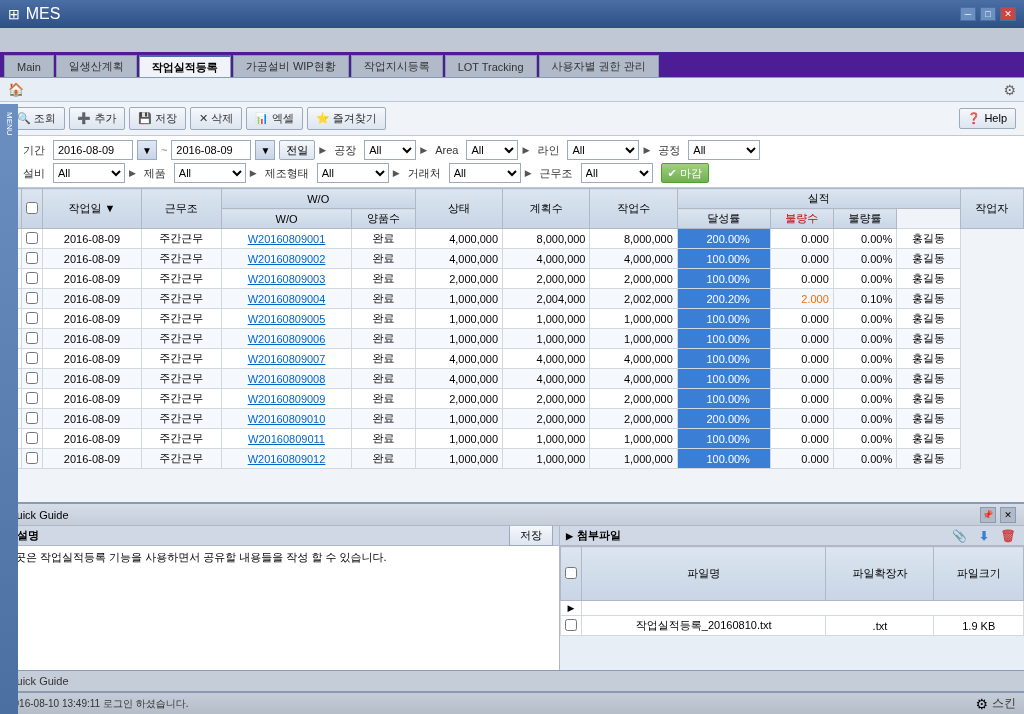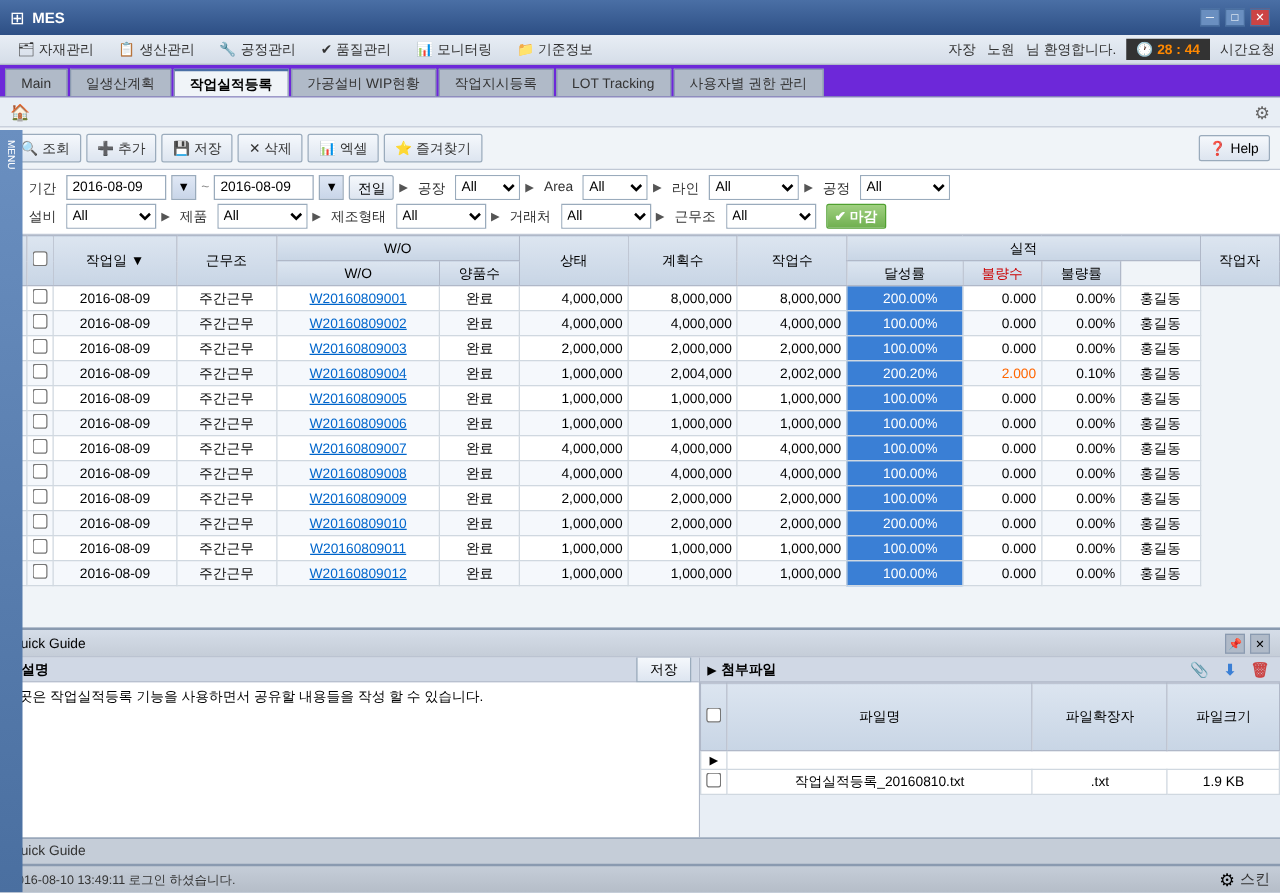--- a/index.html
+++ b/index.html
@@ -12,21 +12,21 @@
 
     
     .menu-bar { background: linear-gradient(to bottom, #e8eef5, #d5dde8); height: 24px; display: flex; align-items: center; padding: 0 4px; border-bottom: 1px solid #b0b8c8; }
     .menu-item { padding: 2px 10px; font-size: 11px; color: #333; cursor: pointer; }
 
     
     .side-menu { position: absolute; left: 0; top: 52px; width: 18px; background: linear-gradient(to bottom, #6a8fc0, #4a6fa0); height: calc(100% - 52px); display: flex; flex-direction: column; align-items: center; padding-top: 4px; z-index: 10; }
     .side-menu-item { writing-mode: vertical-rl; color: white; font-size: 9px; padding: 4px 2px; cursor: pointer; }
 
     
-    .tab-bar { background: #6d28d9; height: 26px; display: flex; align-items: flex-end; padding-left: 4px; border-bottom: 1px solid #8a9ab0; }
+    .tab-bar { background: #4c1d95; height: 26px; display: flex; align-items: flex-end; padding-left: 4px; border-bottom: 1px solid #8a9ab0; }
     .tab { height: 22px; padding: 0 12px; display: flex; align-items: center; font-size: 11px; cursor: pointer; border: 1px solid #8a9ab0; border-bottom: none; margin-right: 2px; background: #b0bac8; color: #333; }
     .tab.active { background: #f0f4f8; color: #000; font-weight: bold; border-top: 2px solid #4a6fa5; }
 
     
     .breadcrumb-bar { background: #e8eef5; height: 24px; display: flex; align-items: center; padding: 0 8px; border-bottom: 1px solid #c0c8d5; font-size: 11px; color: #333; }
     .breadcrumb-bar .gear-icon { margin-left: auto; color: #666; cursor: pointer; }
 
     
     .action-toolbar { background: #f0f4f8; height: 34px; display: flex; align-items: center; padding: 0 8px; border-bottom: 1px solid #c0c8d5; gap: 4px; }
     .action-btn { display: flex; align-items: center; gap: 3px; padding: 3px 8px; background: linear-gradient(to bottom, #f5f8fc, #dde5f0); border: 1px solid #9aabbc; border-radius: 2px; cursor: pointer; font-size: 11px; color: #333; }
@@ -34,21 +34,21 @@
 
     
     .filter-section { background: #ffffff; padding: 4px 8px; border-bottom: 1px solid #c0c8d5; }
     .filter-row { display: flex; align-items: center; gap: 4px; margin-bottom: 3px; }
     .filter-row:last-child { margin-bottom: 0; }
     .filter-label { font-size: 11px; color: #333; white-space: nowrap; padding: 0 4px; }
     .filter-input { height: 20px; border: 1px solid #9aabbc; background: white; padding: 0 4px; font-size: 11px; }
     .filter-input.date { width: 80px; }
     .filter-divider { color: #888; font-size: 11px; }
     .btn-small { height: 20px; padding: 0 6px; background: linear-gradient(to bottom, #f5f8fc, #dde5f0); border: 1px solid #9aabbc; font-size: 11px; cursor: pointer; border-radius: 2px; }
-    .btn-green { background: linear-gradient(to bottom, #a0d080, #70b050); color: white; border-color: #50a030; font-weight: bold; }
+    .btn-green { background: linear-gradient(to bottom, #a0d080, #70b050); color: white; border-color: #50a030; }
     .calendar-btn { width: 20px; height: 20px; background: linear-gradient(to bottom, #e0e8f5, #c8d5e8); border: 1px solid #9aabbc; display: flex; align-items: center; justify-content: center; cursor: pointer; font-size: 10px; }
 
     
     .table-section { flex: 1; background: #f0f4f8; display: flex; flex-direction: column; overflow: hidden; }
     .table-title { background: #d5dde8; height: 22px; display: flex; align-items: center; padding: 0 8px; border-bottom: 1px solid #b0b8c8; font-size: 11px; font-weight: bold; }
     .table-container { flex: 1; overflow: auto; }
     table { width: 100%; border-collapse: collapse; font-size: 11px; }
     thead tr { background: linear-gradient(to bottom, #dce5f0, #c8d5e5); }
     thead th { border: 1px solid #b0b8c8; padding: 2px 4px; text-align: center; font-weight: normal; white-space: nowrap; position: sticky; top: 0; background: linear-gradient(to bottom, #dce5f0, #c8d5e5); }
     tbody tr { background: white; }
@@ -94,44 +94,28 @@
 
     .inline-select { border: 1px solid #9aabbc; background: white; height: 20px; font-size: 11px; }
   </style>
 </head>
 <body>
 
 <div style="width:1024px; height:714px; position:relative; overflow:hidden; background:#c0c8d5;">
 
   <div class="title-bar">
     <span style="font-size:14px; margin-right:6px;">⊞</span>
-    <span style="font-weight:bold; font-size:12px;">MES</span>
+    <span style="font-weight:normal; font-size:16px;">MES</span>
     <div class="win-controls">
       <div class="win-btn">─</div>
       <div class="win-btn">□</div>
       <div class="win-btn" style="background:#cc4444;">✕</div>
     </div>
   </div>
 
-  <div class="menu-bar">
-    <div class="menu-item">🗂 자재관리</div>
-    <div class="menu-item">📋 생산관리</div>
-    <div class="menu-item">🔧 공정관리</div>
-    <div class="menu-item">✔ 품질관리</div>
-    <div class="menu-item">📊 모니터링</div>
-    <div class="menu-item">📁 기준정보</div>
-    <div style="margin-left:auto; display:flex; align-items:center; gap:8px;">
-      <span style="font-size:11px; color:#333;">자장 &nbsp; 노원 &nbsp; 님 환영합니다.</span>
-      <div style="background:#333; color:#ff8800; padding:2px 8px; font-size:11px; font-weight:bold;">
-        <span>🕐</span>
-        <span>28 : 44</span>
-      </div>
-      <span style="font-size:11px; color:#333;">시간요청</span>
-    </div>
-  </div>
 
   <div style="display:flex; position:absolute; left:0; top:52px; right:0; bottom:0;">
 
     <div class="side-menu" style="width:18px; flex-shrink:0;">
       <div class="side-menu-item" style="font-size:8px; color:white; writing-mode:vertical-rl; padding:4px 2px;">MENU</div>
     </div>
 
     <div style="flex:1; display:flex; flex-direction:column; overflow:hidden;">
 
       <div class="tab-bar">

